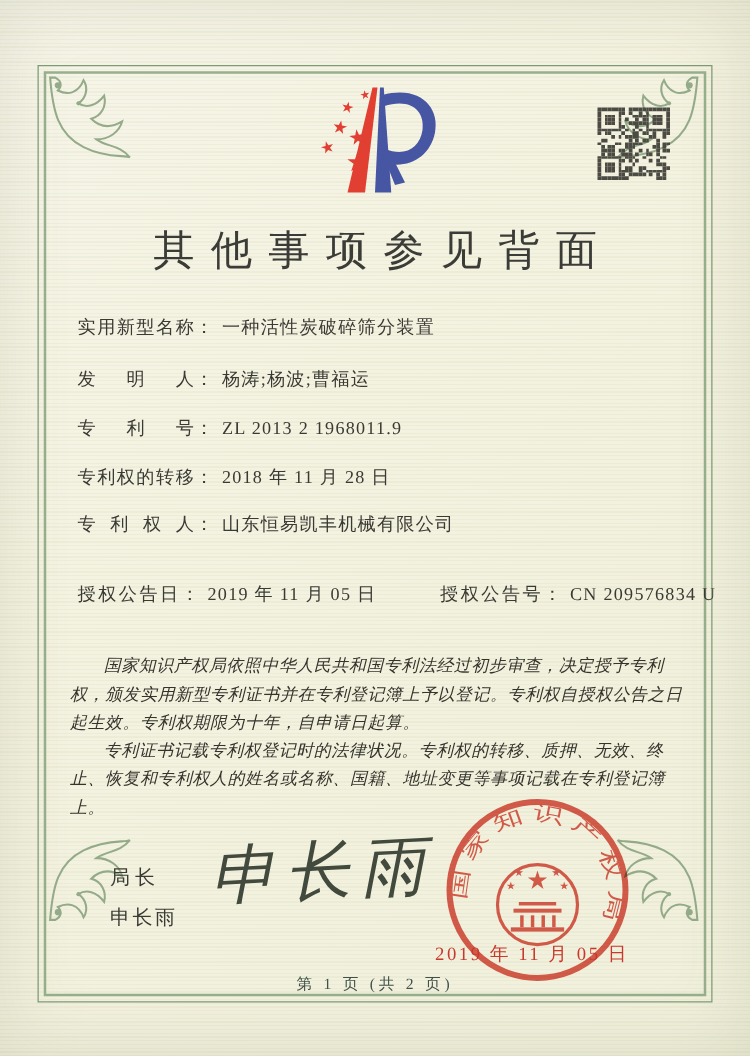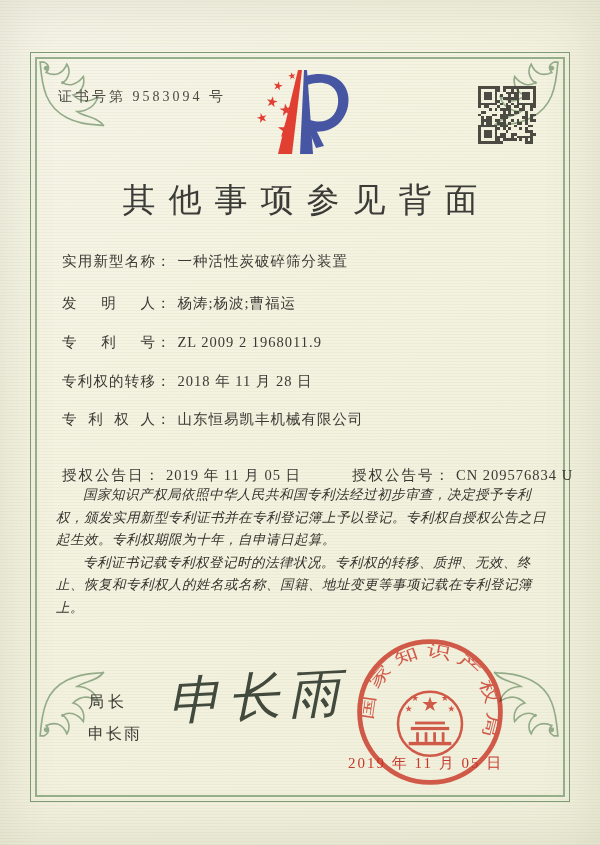--- a/index.html
+++ b/index.html
@@ -52,21 +52,21 @@
   }
   .row .label{
     display:inline-block;width:94px;text-align:justify;text-align-last:justify;
     vertical-align:bottom;
   }
   .row .colon{margin-right:6px;}
   .grant .g-label{letter-spacing:2px;}
   .grant .g2{position:absolute;left:290px;top:0;white-space:nowrap;}
 
   .body-text{
-    position:absolute;left:56px;top:484px;width:494px;
+    position:absolute;left:56px;top:522px;width:494px;
     font-size:13.5px;line-height:22.5px;color:#34332c;font-style:italic;
   }
   .body-text p{margin:0;text-indent:2em;letter-spacing:0.5px;}
 
   .signer-title{position:absolute;left:88px;top:692px;font-size:16px;color:#3b3b35;letter-spacing:4px;}
   .signer-name{position:absolute;left:88px;top:724px;font-size:16px;color:#3b3b35;letter-spacing:2px;}
   .signature{
     position:absolute;left:168px;top:662px;width:200px;
     font-size:52px;color:#424a3e;font-style:italic;letter-spacing:8px;
     transform:rotate(-3deg);font-family:"DejaVu Serif", serif;white-space:nowrap;
@@ -111,21 +111,20 @@
   <svg class="flourish fl-tr">
       <use href="#flourish-sym"></use>
     </svg>
   <svg class="flourish fl-bl">
       <use href="#flourish-sym"></use>
     </svg>
   <svg class="flourish fl-br">
       <use href="#flourish-sym"></use>
     </svg>
 
-  <div class="cert-no">证书号第 9583094 号</div>
 
   <svg class="logo" viewBox="0 0 120 102">
     <path d="M58 6 L62 6 L52 90 L38 90 Z" fill="#e23f33"></path>
     <path d="M64 6 L67 6 L73 90 L60 90 Z" fill="#4656a3"></path>
     <path d="M66 12 C 96 4 112 22 108 42 C 104 62 86 72 66 66 L68 55 C 84 62 96 54 98 40 C 100 24 88 14 67 21 Z" fill="#4656a3"></path>
     <path d="M74 62 L84 82 L76 84 L68 64 Z" fill="#4656a3"></path>
     <use href="#star" x="-9" y="-9" width="18" height="18" fill="#e23f33" transform="translate(46,66)"></use>
     <use href="#star" x="-5.5" y="-5.5" width="11" height="11" fill="#e23f33" transform="translate(22,54) rotate(-15)"></use>
     <use href="#star" x="-6" y="-6" width="12" height="12" fill="#e23f33" transform="translate(32,38) rotate(10)"></use>
     <use href="#star" x="-7" y="-7" width="14" height="14" fill="#e23f33" transform="translate(46,46) rotate(-8)"></use>
@@ -377,21 +376,21 @@
 
   <div class="title">其他事项参见背面</div>
 
   <div class="row" style="top:252px">
     <span class="label">实用新型名称</span><span class="colon">：</span><span class="value">一种活性炭破碎筛分装置</span>
   </div>
   <div class="row" style="top:294px">
     <span class="label">发明人</span><span class="colon">：</span><span class="value">杨涛;杨波;曹福运</span>
   </div>
   <div class="row" style="top:333px">
-    <span class="label">专利号</span><span class="colon">：</span><span class="value">ZL 2009 2 1968011.9</span>
+    <span class="label">专利号</span><span class="colon">：</span><span class="value">ZL 2013 2 1968011.9</span>
   </div>
   <div class="row" style="top:372px">
     <span class="label">专利权的转移</span><span class="colon">：</span><span class="value">2018 年 11 月 28 日</span>
   </div>
   <div class="row" style="top:410px">
     <span class="label">专利权人</span><span class="colon">：</span><span class="value">山东恒易凯丰机械有限公司</span>
   </div>
 
   <div class="row grant" style="top:466px">
     <span class="g-label">授权公告日</span><span class="colon">：</span><span>2019 年 11 月 05 日</span>
@@ -424,14 +423,15 @@
       <rect x="57" y="89" width="36" height="3"></rect>
       <rect x="62" y="94" width="2.6" height="9"></rect>
       <rect x="70" y="94" width="2.6" height="9"></rect>
       <rect x="78" y="94" width="2.6" height="9"></rect>
       <rect x="86" y="94" width="2.6" height="9"></rect>
       <rect x="55" y="103" width="40" height="3.2"></rect>
     </g>
   </svg>
   <div class="seal-date">2019 年 11 月 05 日</div>
 
+  <div class="page-info">第 1 页 (共 2 页)</div>
 
 </div>
 
 </body></html>

